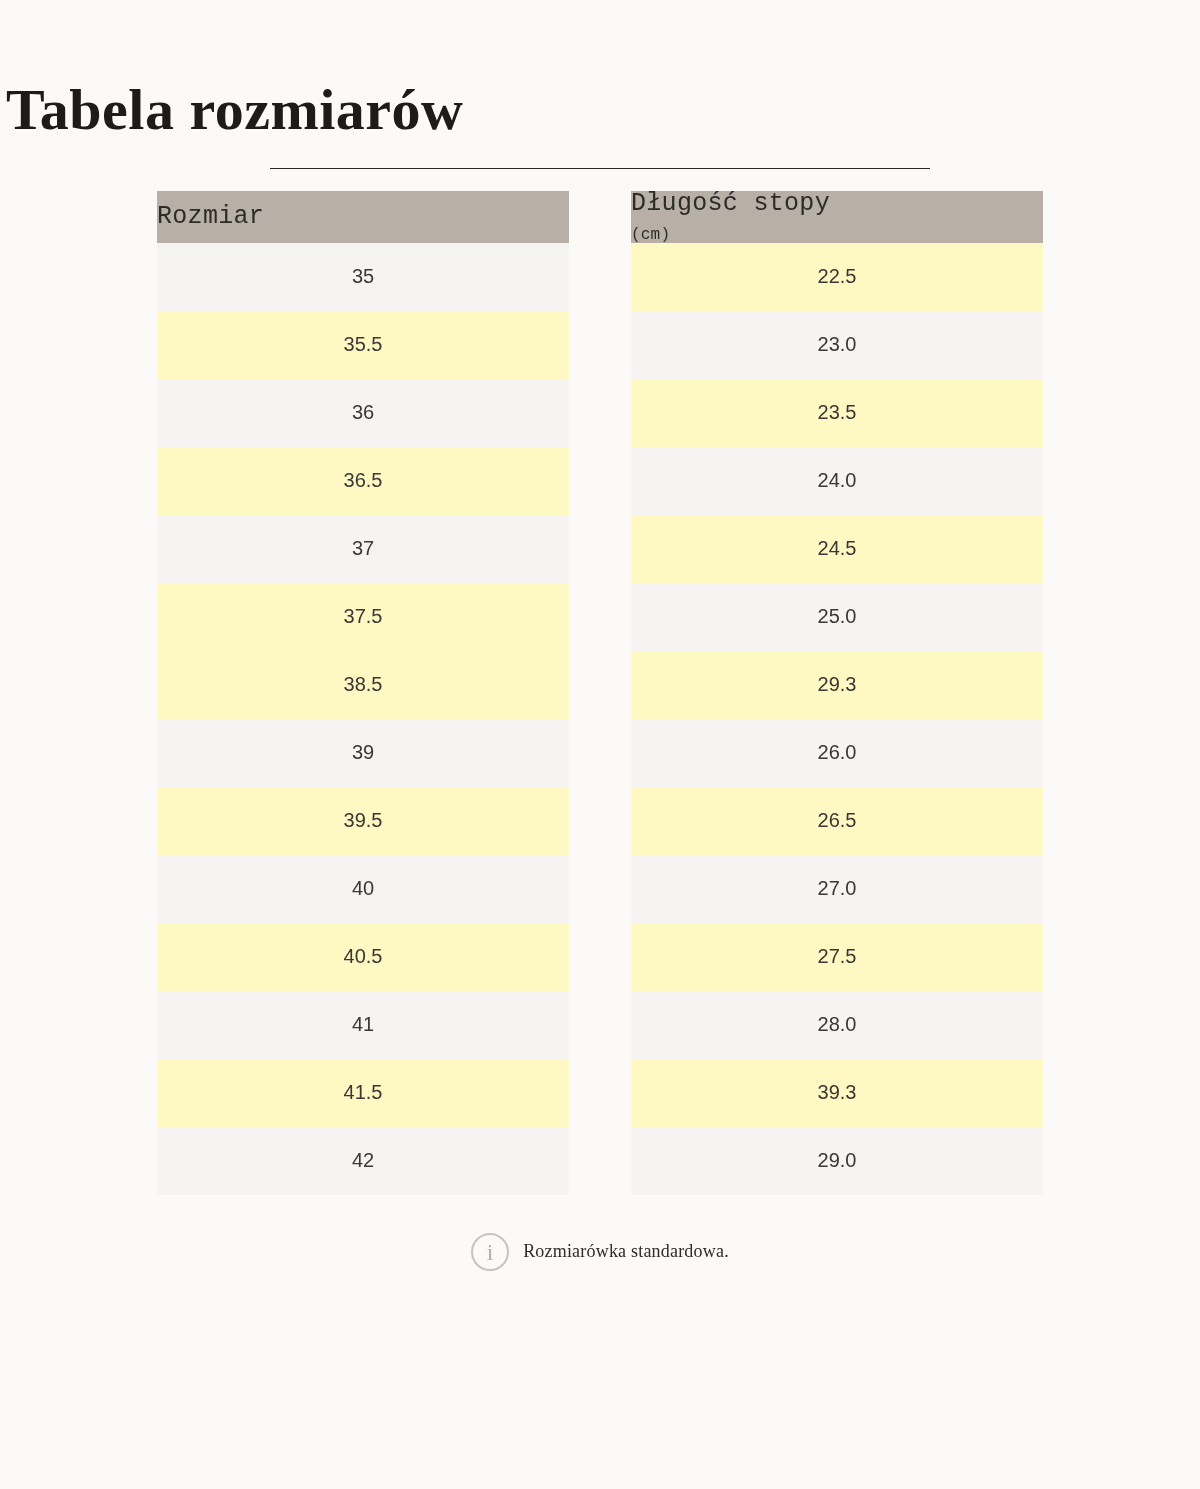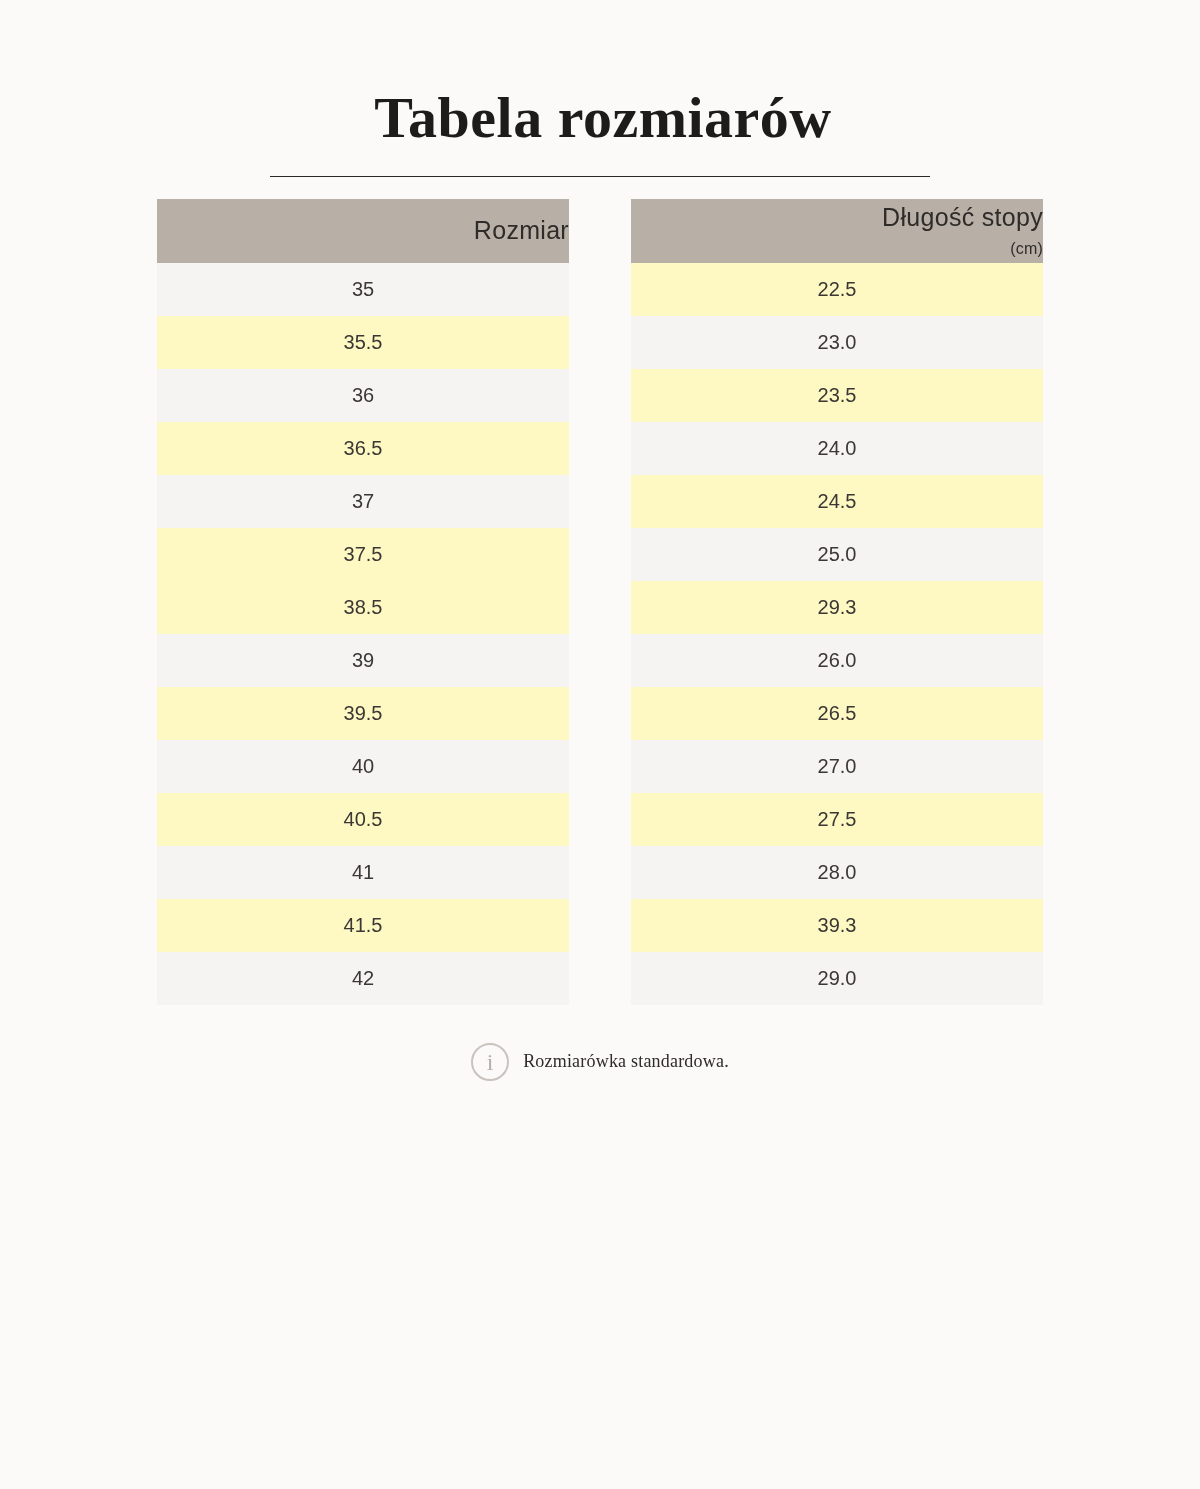--- a/index.html
+++ b/index.html
@@ -18,27 +18,27 @@
 
   .page {
     width: 1200px;
     height: 1489px;
     box-sizing: border-box;
     padding: 0;
     position: relative;
   }
 
   .title {
-    text-align: center;
+    text-align: left;
     font-family: "Liberation Serif", serif;
     font-size: 58px;
     font-weight: 700;
     letter-spacing: 0.5px;
     color: #1e1c1b;
-    margin: 8px;
+    margin: 0;
     padding-top: 78px;
     line-height: 1.1;
     padding-left: 6px;
   }
 
   .title-rule {
     width: 660px;
     height: 1px;
     background: #2a2826;
     margin: 26px auto 0 auto;
@@ -50,39 +50,39 @@
     gap: 62px;
     margin-top: 22px;
   }
 
   .table-col {
     width: 412px;
   }
 
   .col-head {
     background: #b8b0a7;
-    height: 64px;
+    height: 52px;
     display: flex;
     flex-direction: column;
-    align-items: flex-end;
+    align-items: flex-start;
     justify-content: center;
-    font-family: Liberation Sans, sans-serif;
+    font-family: Liberation Mono, monospace;
     font-size: 25px;
     color: #2e2b28;
     letter-spacing: 0.3px;
   }
 
   .col-head .unit {
     font-size: 16px;
     margin-top: 8px;
     letter-spacing: 0.2px;
   }
 
   .cell {
-    height: 53px;
+    height: 68px;
     display: flex;
     align-items: center;
     justify-content: center;
     font-size: 20px;
     color: #3a3734;
     font-family: "Liberation Sans", sans-serif;
   }
 
   .cell.odd {
     background: #f5f4f3;

